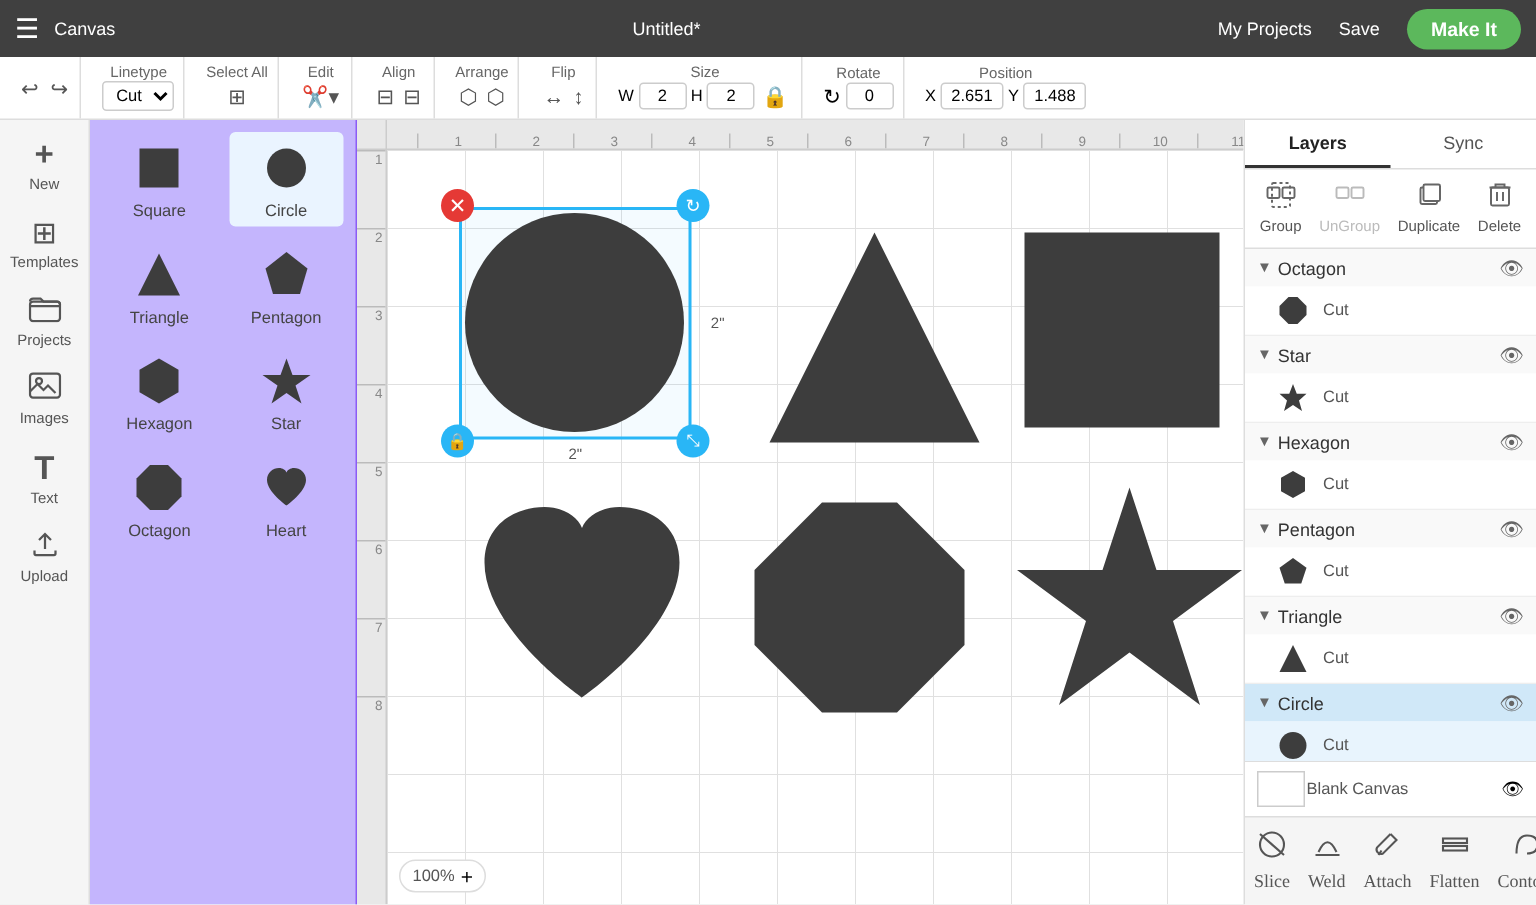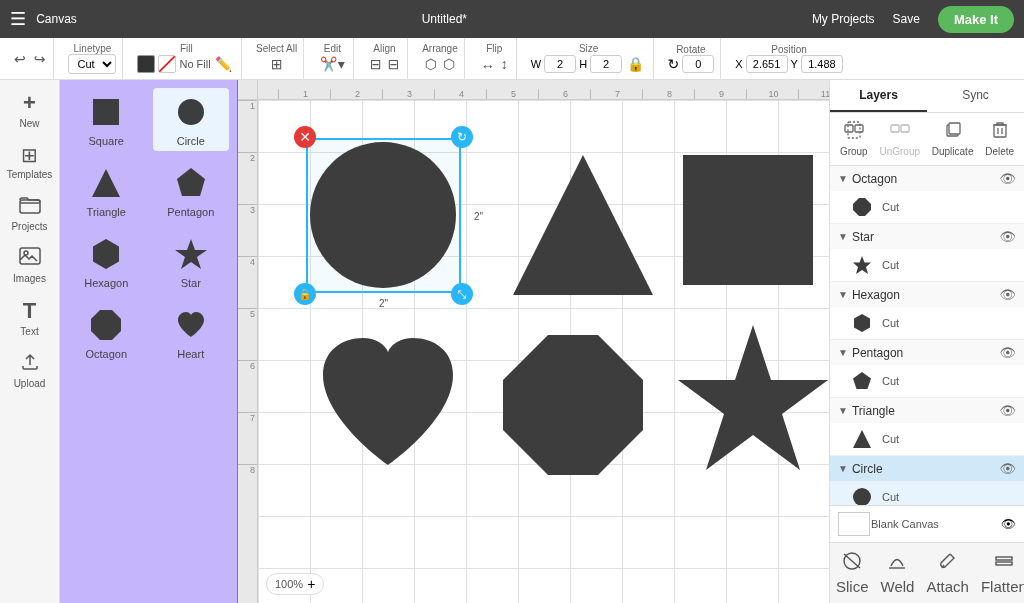--- a/index.html
+++ b/index.html
@@ -101,21 +101,21 @@
     .layer-sub { display: flex; align-items: center; padding: 4px 8px 4px 20px; gap: 8px; background: #fff; }
     .layer-sub.active { background: #e8f4fd; }
     .layer-thumb { width: 24px; height: 24px; display: flex; align-items: center; justify-content: center; }
     .layer-sub-label { flex: 1; font-size: 11px; color: #555; }
     #blank-canvas-row { display: flex; align-items: center; padding: 6px 8px; gap: 1px; border-top: 1px solid #ddd; margin-top: auto; }
     .blank-canvas-thumb { width: 32px; height: 24px; background: #fff; border: 1px solid #ccc; }
     .blank-canvas-label { font-size: 11px; color: #555; flex: 1; }
     #right-bottom-bar { display: flex; justify-content: space-around; padding: 6px 0; border-top: 1px solid #ddd; background: #f5f5f5; }
     .rbb-btn { display: flex; flex-direction: column; align-items: center; gap: 2px; cursor: pointer; padding: 2px 6px; }
     .rbb-icon { font-size: 18px; color: #555; }
-    .rbb-label { font-size: 15px; color: #555; }
+    .rbb-label { font-size: 12px; color: #555; font-family: Liberation Serif, serif; }
 
     
     .ruler-top { display: flex; align-items: flex-end; height: 100%; padding-left: 20px; }
     .ruler-tick { width: 52px; text-align: center; font-size: 9px; color: #888; border-left: 1px solid #bbb; padding-left: 2px; flex-shrink: 0; }
 
     
     ::-webkit-scrollbar { width: 6px; height: 6px; }
     ::-webkit-scrollbar-thumb { background: #ccc; border-radius: 3px; }
 
     .canvas-main-row { display: flex; flex: 1; overflow: hidden; }
@@ -144,31 +144,20 @@
 
   <div class="toolbar-group">
     <div class="toolbar-row">
       <span class="toolbar-label">Linetype</span>
       <select class="toolbar-select">
         <option>Cut</option>
       </select>
     </div>
   </div>
 
-  <div class="toolbar-group">
-    <div class="toolbar-row">
-      <span class="toolbar-label">Fill</span>
-      <div style="display:flex;align-items:center;gap:3px;">
-        <span class="toolbar-swatch"></span>
-        <span class="toolbar-swatch-none"></span>
-        <span style="font-size:11px;color:#555;">No Fill</span>
-        <button class="toolbar-icon-btn" style="color:#c00;">✏️</button>
-      </div>
-    </div>
-  </div>
 
   <div class="toolbar-group">
     <div class="toolbar-row">
       <span class="toolbar-label">Select All</span>
       <button class="toolbar-icon-btn">⊞</button>
     </div>
   </div>
 
   <div class="toolbar-group">
     <div class="toolbar-row">

